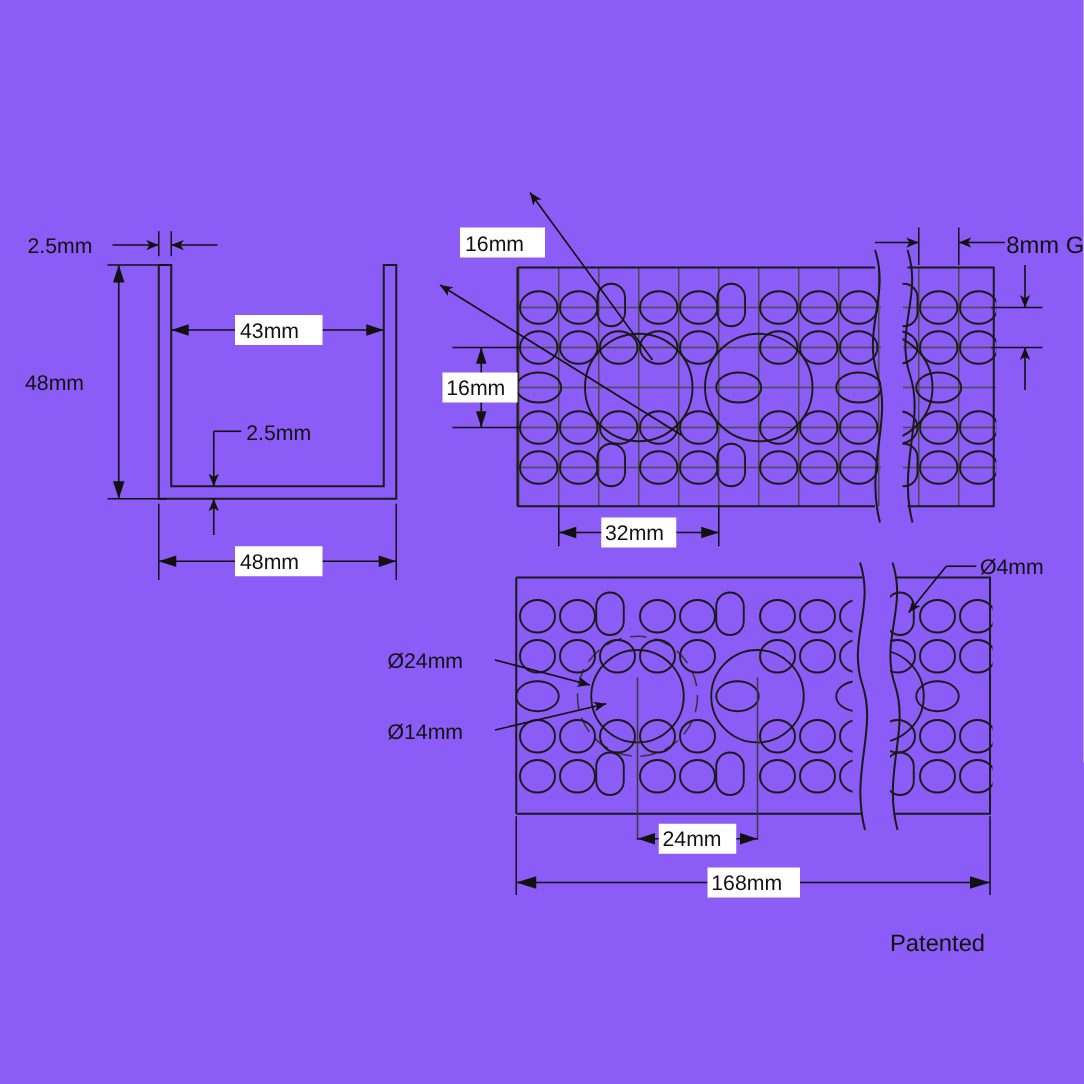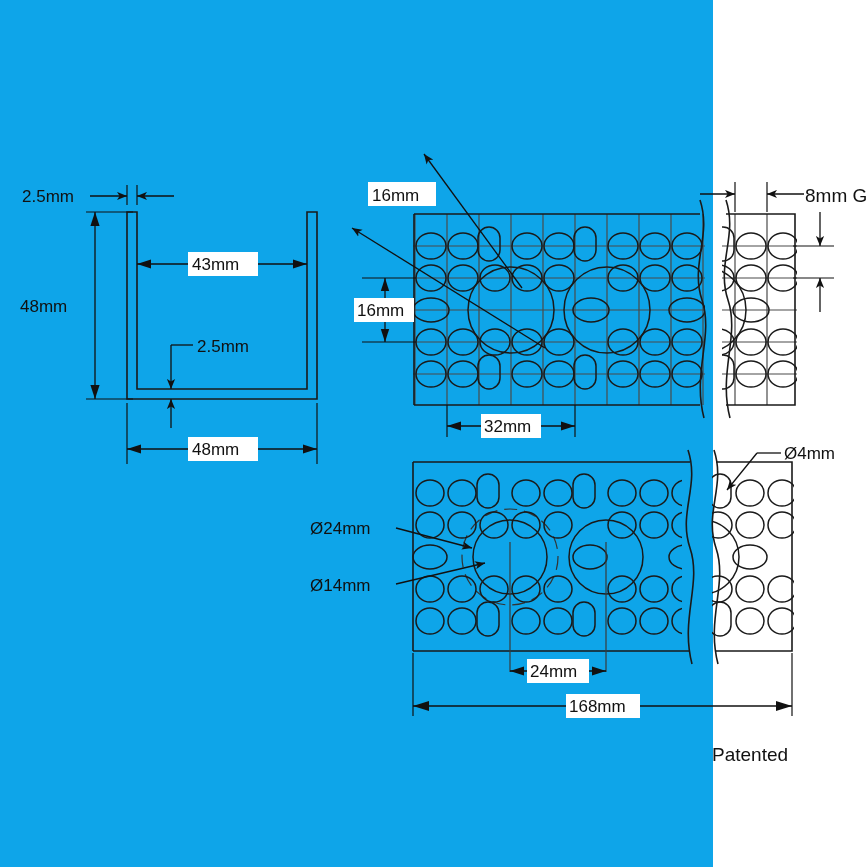--- a/index.html
+++ b/index.html
@@ -9,23 +9,23 @@
     background: #ffffff;
   }
   body {
     width: 867px;
     height: 867px;
     overflow: hidden;
     font-family: "Liberation Sans", sans-serif;
   }
   #stage {
     position: relative;
-    width: 713px;
+    width: 867px;
     height: 867px;
-    background: #0ea5e9;
+    background: #8b5cf6;
   }
   svg#drawing {
     position: absolute;
     left: 0;
     top: 0;
     width: 867px;
     height: 867px;
     display: block;
   }
   .dim-text {

